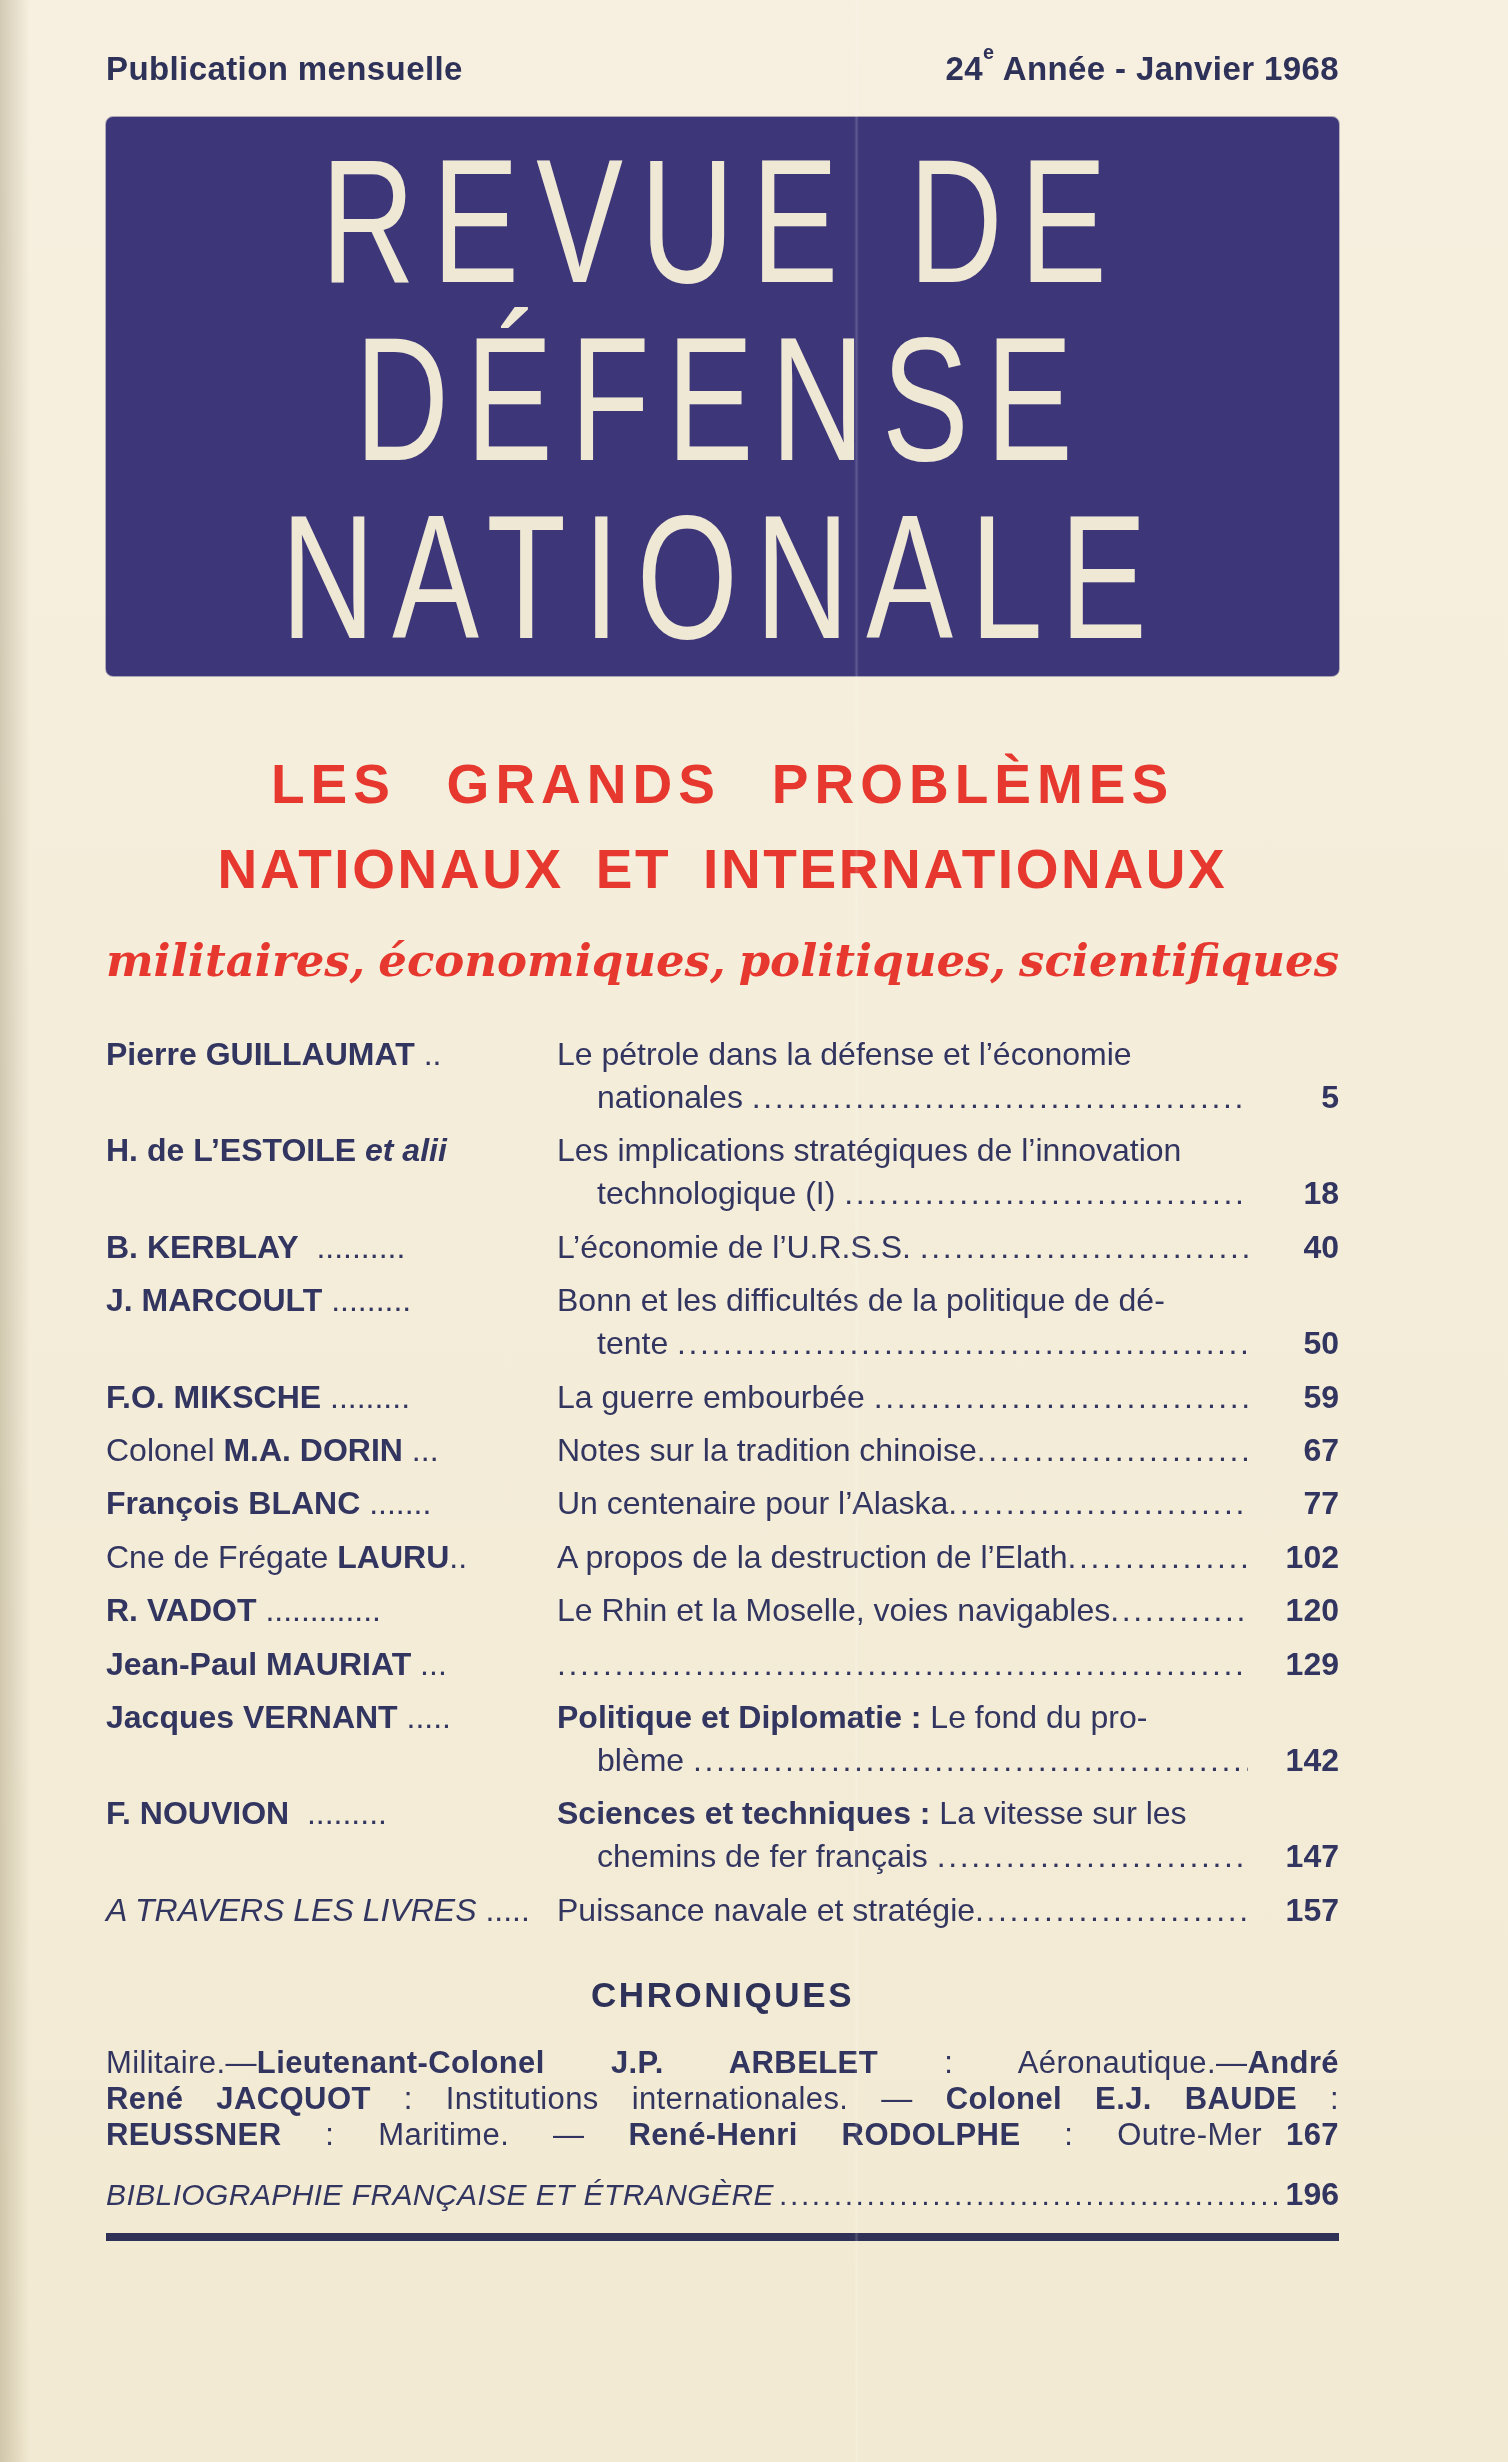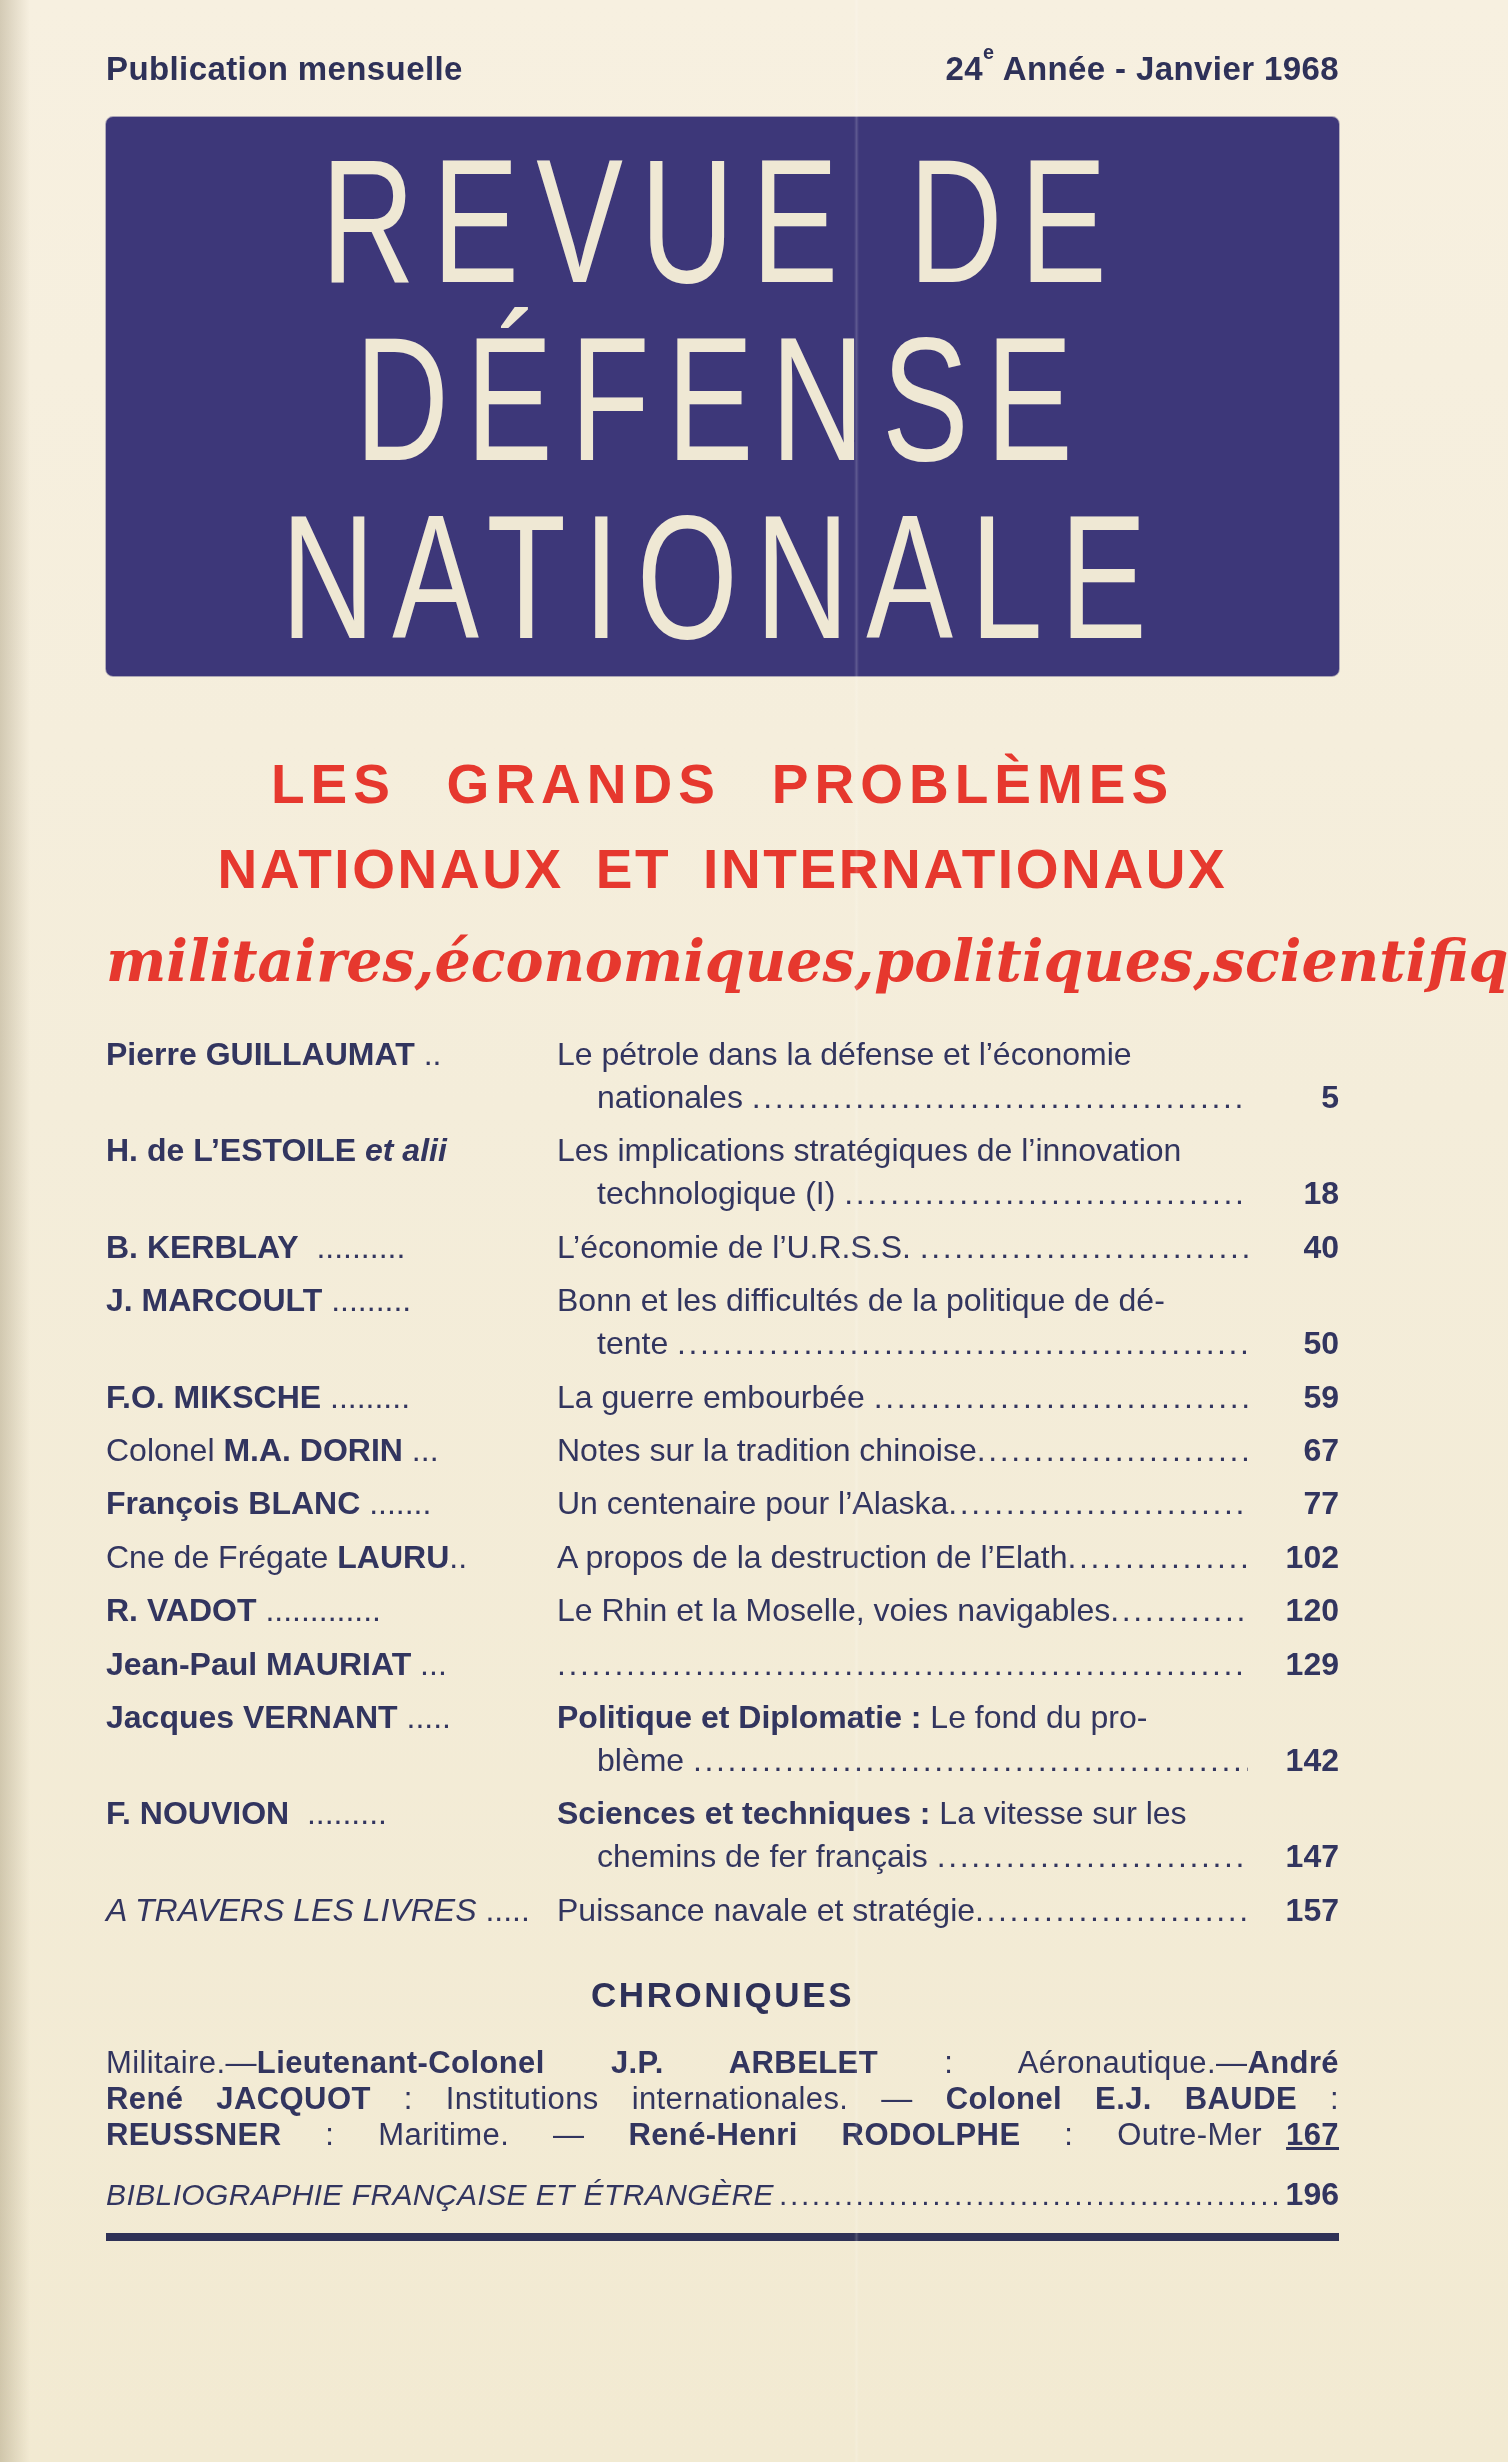--- a/index.html
+++ b/index.html
@@ -37,21 +37,21 @@
   .title-line{height:178px;line-height:178px;text-align:center;
     color:#efe8d4;font-size:130px;font-weight:400;letter-spacing:17.3px;
     transform:scaleY(1.36);white-space:nowrap;}
 
   
   .headline{top:742px;text-align:center;color:#e6382e;font-weight:700;line-height:85px;}
   .headline .l1{font-size:55px;letter-spacing:6px;word-spacing:29.5px;}
   .headline .l2{font-size:55px;letter-spacing:2.6px;word-spacing:14px;}
   .subheadline{top:933px;display:flex;justify-content:space-between;
     color:#e6382e;font-family:"DejaVu Serif",serif;font-style:italic;font-weight:700;
-    font-size:57px;line-height:55px;}
+    font-size:45px;line-height:55px;}
 
   
   .toc{top:1033px;}
   .toc-row{display:grid;grid-template-columns:451px 1fr 91px;
     font-size:32px;line-height:43px;margin-bottom:10.4px;}
   .toc-author{white-space:pre;align-self:start;}
   .toc-title{min-width:0;}
   .t-line{display:flex;}
   .t-line .t-text{white-space:pre;}
   .t-line.cont{padding-left:40px;}
@@ -59,21 +59,21 @@
   .toc-page{align-self:end;text-align:right;font-weight:700;}
   .b{font-weight:700;}
   .i{font-style:italic;}
 
   
   .chron-heading{top:1974px;text-align:center;font-size:35px;font-weight:700;
     letter-spacing:2.6px;line-height:42px;color:#2e3158;}
   .chron-para{top:2045px;font-size:31px;line-height:36px;letter-spacing:0.4px;}
   .chron-line{display:flex;}
   .chron-text{flex:1;text-align:justify;text-align-last:justify;white-space:normal;}
-  .chron-page{font-weight:700;padding-left:24px;text-decoration:underline;}
+  .chron-page{font-weight:700;padding-left:24px;}
 
   
   .biblio{top:2175px;display:flex;align-items:baseline;font-size:30px;line-height:38px;}
   .biblio-label{font-style:italic;letter-spacing:0.4px;white-space:pre;}
   .biblio .leader{margin:0 8.7px 0 5.2px;}
   .biblio-page{font-weight:700;font-size:32px;}
 
   
   .rule{top:2233px;height:7.8px;background:#2f3156;}
   .footer{top:2295px;display:flex;justify-content:space-between;align-items:baseline;color:#e23a2c;}

